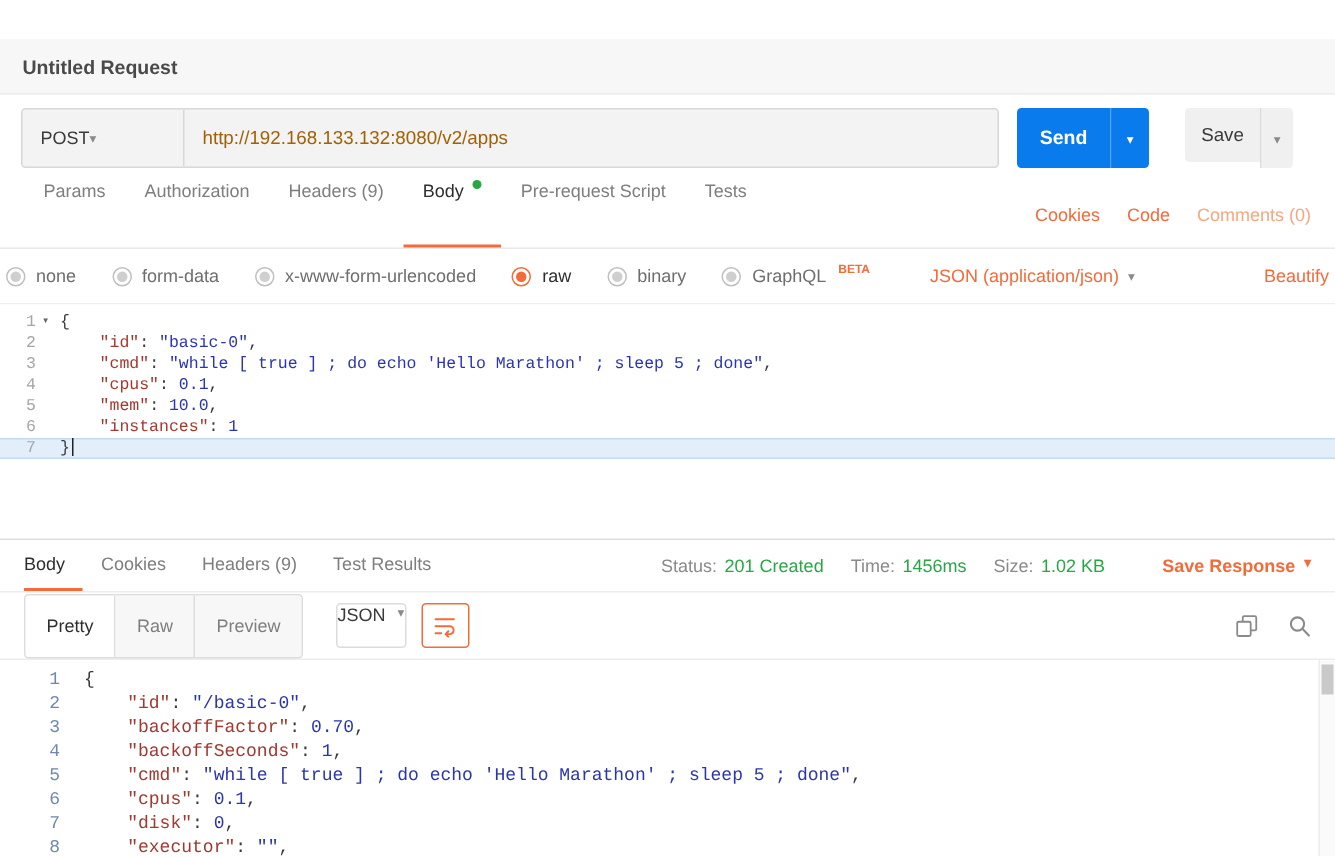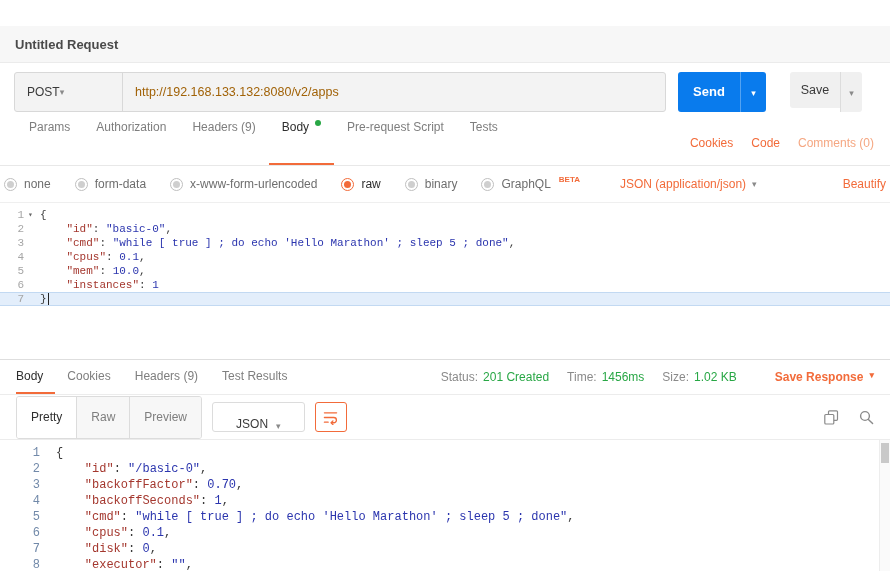--- a/index.html
+++ b/index.html
@@ -77,21 +77,21 @@
   .meta-group{display:flex;align-items:center;gap:5px;margin-left:12px;}
   .save-response{display:flex;gap:6px;margin-left:32px;cursor:pointer;font-size:12px;font-weight:700;color:var(--accent-orange,#f26b3a);}
   .save-response .caret{color:var(--accent-orange,#f26b3a);}
 
   
   .resp-toolbar{height:45px;display:flex;align-items:center;padding:0 16px;border-bottom:1px solid #ececec;}
   .view-group{display:flex;height:43px;border:1px solid #dcdcdc;border-radius:3px;overflow:hidden;}
   .view-btn{display:flex;align-items:center;padding:0 14px;font-size:12px;color:#7e7e7e;background:#f7f7f7;border:none;border-right:1px solid #dcdcdc;cursor:pointer;font-family:inherit;}
   .view-btn:last-child{border-right:none;}
   .view-btn.active{background:#fff;color:#2e2e2e;}
-  .lang-select{display:flex;align-items:flex-end;gap:8px;height:30px;border:1px solid #dcdcdc;border-radius:3px;background:#fff;padding:0 23px;margin-left:10px;font-size:12px;color:#3a3a3a;cursor:pointer;}
+  .lang-select{display:flex;align-items:flex-start;gap:8px;height:30px;border:1px solid #dcdcdc;border-radius:3px;background:#fff;padding:0 0;margin-left:22px;font-size:12px;color:#3a3a3a;cursor:pointer;}
   .wrap-btn{width:32px;height:30px;border:1px solid var(--accent-orange,#f26b3a);border-radius:3px;background:#fff;margin-left:10px;display:flex;align-items:center;justify-content:center;color:var(--accent-orange,#f26b3a);cursor:pointer;}
   .toolbar-right{margin-left:auto;display:flex;align-items:center;gap:20px;}
   .icon-btn{background:none;border:none;padding:0;cursor:pointer;display:flex;align-items:center;color:#7a7a7a;}
 </style>
 </head>
 <body>
 
 <div class="app">
 
   <header class="titlebar">

